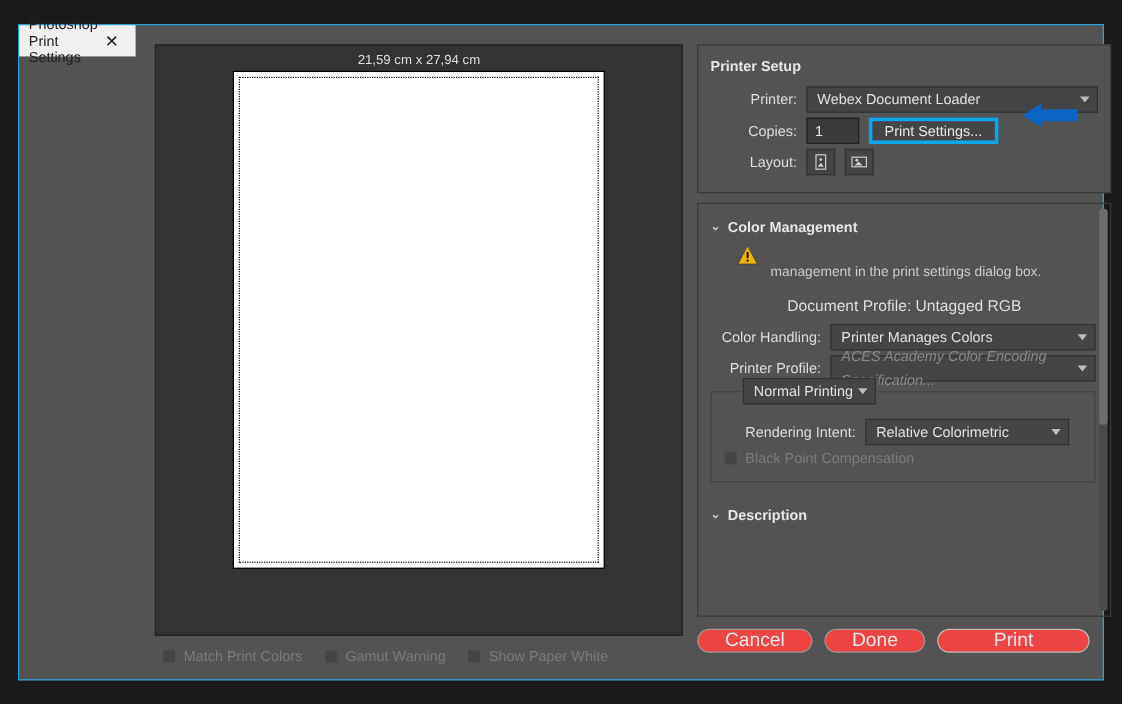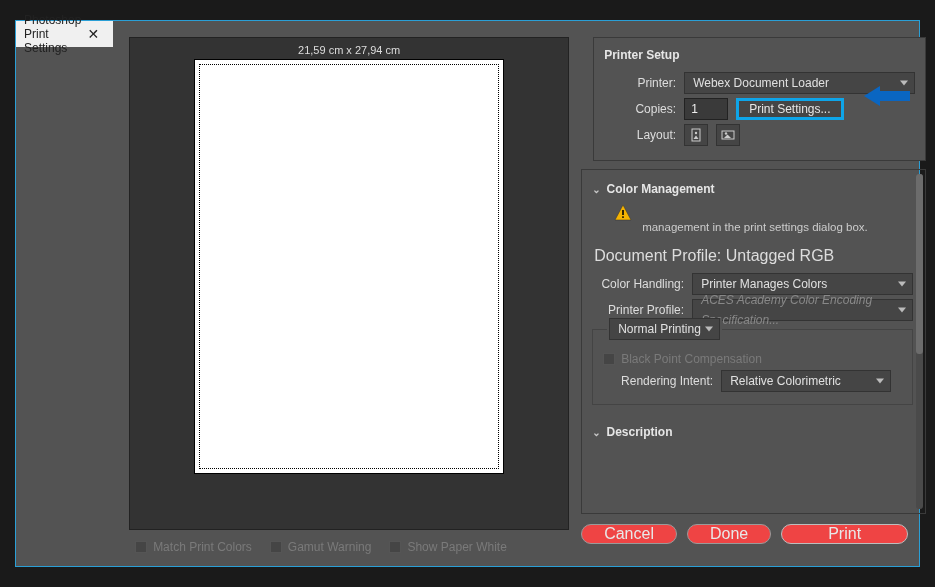--- a/index.html
+++ b/index.html
@@ -169,30 +169,30 @@
   }
   .scroll-thumb {
     position: absolute;
     right: 2px; top: 4px;
     width: 7px; height: 180px;
     background: #6c6c6c;
     border-radius: 3px;
   }
   .warn-row { display: flex; gap: 10px; align-items: flex-start; margin: 2px 0 8px 22px; }
   .warn-text { color: #ccc; font-size: 11.5px; line-height: 1.35; }
-  .doc-profile { color: #ddd; font-size: 16px; margin: 12px 0 8px 2px; }
+  .doc-profile { color: #ddd; font-size: 13px; margin: 12px 0 8px 2px; text-align: center; }
   .nested-box {
     border: 1px solid #444;
     margin: 8px 0 4px 0;
     padding: 8px 10px;
     position: relative;
   }
   .nested-tab {
     position: absolute;
-    top: -12px; left: 14px;
+    top: -12px; left: 24px;
     background: #535353;
     padding: 0 2px;
   }
   .chk.disabled { color: #7a7a7a; }
   .chk.disabled .chkbox { border-color: #555; }
   .button-row {
     display: flex;
     justify-content: flex-end;
     gap: 10px;
     padding: 10px 18px 14px 0;
@@ -237,21 +237,21 @@
         </label>
         <label class="chk disabled">
           <span class="chkbox"></span>
           <span>Show Paper White</span>
         </label>
       </div>
     </div>
 
     <div class="right-col">
 
-      <div class="panel" style="position:relative;margin-left:12px;">
+      <div class="panel" style="position:relative;">
         <div class="section-title">Printer Setup</div>
 
         <div class="row">
           <span class="lbl lbl-w">Printer:</span>
           <div class="select" style="flex:1;">
             <span>Webex Document Loader</span>
           </div>
         </div>
 
         <div class="row">
@@ -321,30 +321,30 @@
         </div>
 
         <div class="nested-box">
           <div class="nested-tab">
             <div class="select" style="height:22px;">
               <span>Normal Printing</span>
             </div>
           </div>
           <div class="spacer"></div>
           <div class="row">
+            <span class="lbl" style="width:110px;">Rendering Intent:</span>
+            <div class="select" style="width:170px;">
+              <span>Relative Colorimetric</span>
+            </div>
+          </div>
+          <div class="row">
             <label class="chk disabled">
               <span class="chkbox"></span>
               <span>Black Point Compensation</span>
             </label>
-          </div>
-          <div class="row">
-            <span class="lbl" style="width:110px;">Rendering Intent:</span>
-            <div class="select" style="width:170px;">
-              <span>Relative Colorimetric</span>
-            </div>
           </div>
         </div>
 
         <div style="height:14px;"></div>
 
         <div class="section-title">
           <span class="disclosure">⌄</span>
           <span>Description</span>
         </div>
 

